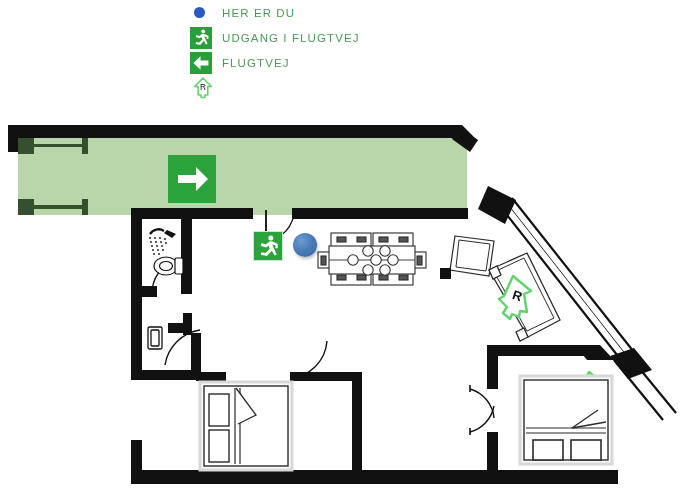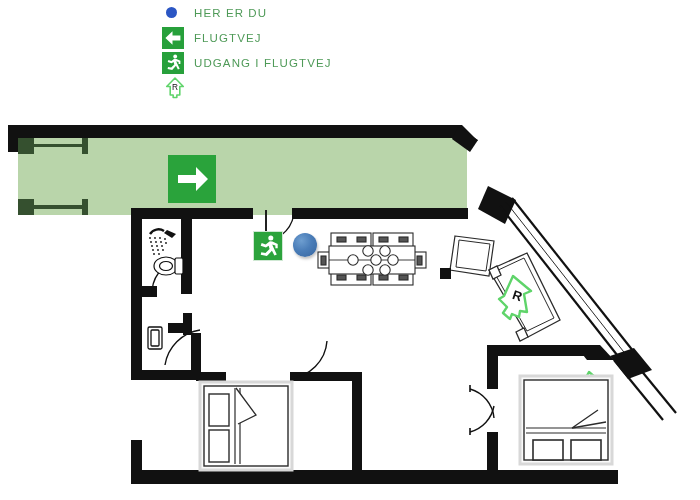--- a/index.html
+++ b/index.html
@@ -18,21 +18,21 @@
   #root {
     position: relative;
     width: 700px;
     height: 500px;
     background: #ffffff;
   }
 
   
   #legend {
     position: absolute;
-    left: 160px;
+    left: 188px;
     top: 0px;
     width: 330px;
   }
   .legend-row {
     display: flex;
     align-items: center;
     height: 25px;
   }
   .legend-icon {
     width: 34px;
@@ -109,45 +109,45 @@
 
 <div id="root">
 
   <div id="legend">
 
     <div class="legend-row">
       <div class="legend-icon">
         <div class="dot-blue"></div>
       </div>
       <span class="legend-label">HER ER DU</span>
-    </div>
-
-    <div class="legend-row">
-      <div class="legend-icon">
-        <div class="sign-box">
-          <svg viewBox="0 0 22 22" width="22" height="22" aria-hidden="true">
-            <path d="M10.5 4.2 L3.4 11 L10.5 17.8 L10.5 13.6 L18.4 13.6 L18.4 8.4 L10.5 8.4 Z" fill="#ffffff"></path>
-          </svg>
-        </div>
-      </div>
-      <span class="legend-label">FLUGTVEJ</span>
     </div>
 
     <div class="legend-row">
       <div class="legend-icon">
         <div class="sign-box">
           <svg viewBox="0 0 22 22" width="22" height="22" aria-hidden="true">
             <g fill="#ffffff">
               <circle cx="13.2" cy="4.4" r="1.9"></circle>
               <path d="M12.6 6.6 L9.4 9.0 L6.4 8.0 L5.7 9.9 L9.6 11.3 L11.6 10.0 L12.3 12.4 L9.2 15.6 L6.0 15.0 L5.6 17.0 L10.2 17.9 L14.0 13.8 L15.9 17.6 L17.7 16.7 L15.3 11.7 L14.2 9.2 L16.6 10.0 L16.6 12.1 L18.4 12.1 L18.4 8.8 L14.4 7.0 Z"></path>
             </g>
           </svg>
         </div>
       </div>
       <span class="legend-label">UDGANG I FLUGTVEJ</span>
+    </div>
+
+    <div class="legend-row">
+      <div class="legend-icon">
+        <div class="sign-box">
+          <svg viewBox="0 0 22 22" width="22" height="22" aria-hidden="true">
+            <path d="M10.5 4.2 L3.4 11 L10.5 17.8 L10.5 13.6 L18.4 13.6 L18.4 8.4 L10.5 8.4 Z" fill="#ffffff"></path>
+          </svg>
+        </div>
+      </div>
+      <span class="legend-label">FLUGTVEJ</span>
     </div>
 
     <div class="legend-row">
       <div class="legend-icon">
         <svg viewBox="0 0 26 26" width="26" height="24" aria-hidden="true">
           <path d="M13 2.2 L22 11.4 L18.2 11.4 L18.2 20.5 L15.0 20.5 L15.0 23.2 L11.0 23.2 L11.0 20.5 L7.8 20.5 L7.8 11.4 L4.0 11.4 Z" fill="#ffffff" stroke="#5fd46a" stroke-width="1.7" stroke-linejoin="round"></path>
           <text x="13" y="15.4" font-family="Liberation Sans, sans-serif" font-size="9" text-anchor="middle" fill="#111111">R</text>
         </svg>
       </div>
     </div>

